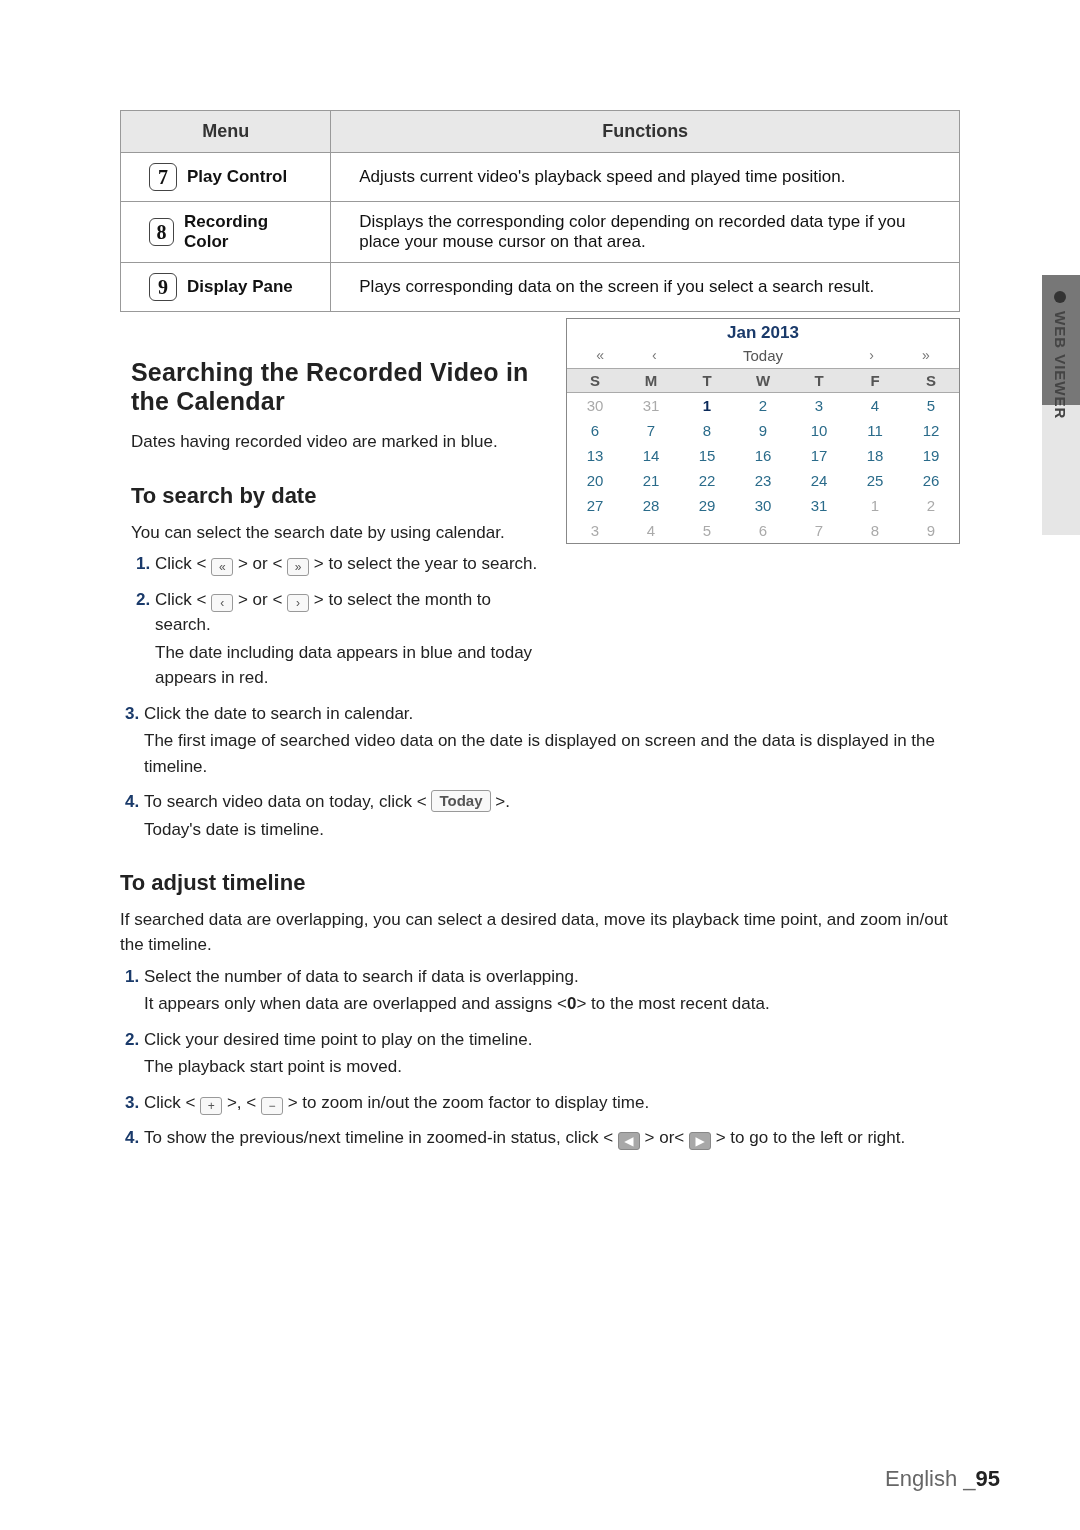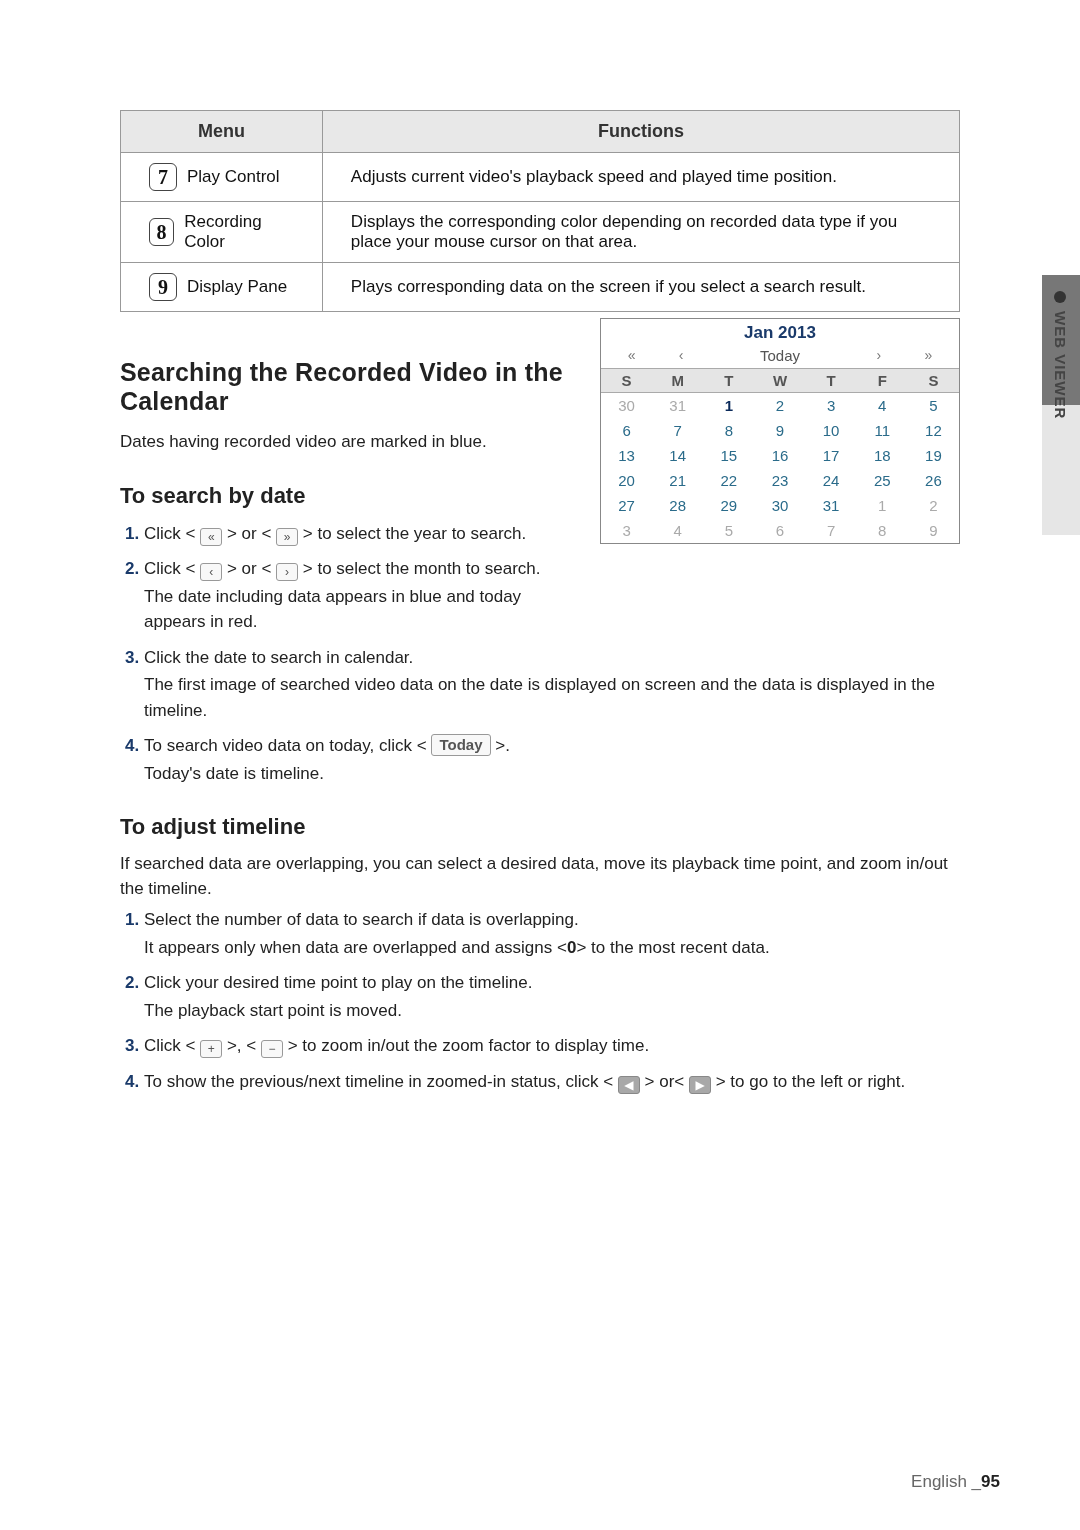--- a/index.html
+++ b/index.html
@@ -77,21 +77,21 @@
     align-items: center;
     justify-content: center;
     border: 1.5px solid #444;
     border-radius: 6px;
     width: 28px;
     height: 28px;
     font-weight: bold;
     font-size: 20px;
     font-family: "Times New Roman", serif;
   }
-  .menu-name { font-weight: normal; font-size: 17px; }
+  .menu-name { font-weight: bold; font-size: 17px; }
 
   h2.section {
     font-size: 25px;
     font-weight: bold;
     color: #222;
     margin-top: 46px;
     margin-bottom: 14px;
     letter-spacing: 0.2px;
   }
   h3.sub {
@@ -137,23 +137,23 @@
     background: #a8a8a8;
     color: #fff;
     border-color: #888;
   }
 
   .two-col {
     display: flex;
     gap: 28px;
     align-items: flex-start;
   }
-  .left-col { flex: 1; }
+  .left-col { flex: 1; margin-left: 11px; }
   .calendar {
-    width: 360px;
+    width: 394px;
     border: 1px solid #888;
     font-family: Verdana, Geneva, sans-serif;
     font-size: 15px;
     color: #444;
     margin-top: 6px;
   }
   .cal-title {
     text-align: center;
     font-weight: bold;
     color: #1a3a6a;
@@ -199,21 +199,21 @@
     color: #222;
   }
   ol.steps > li { margin-bottom: 10px; }
   ol.steps > li::marker { font-weight: bold; color: #1a3a6a; }
   .sub-line { display: block; margin-top: 2px; }
 
   .footer {
     position: absolute;
     right: 80px;
     bottom: 38px;
-    font-size: 17px;
+    font-size: 22px;
     color: #666;
   }
   .footer .pn { font-weight: bold; color: #222; }
 </style>
 </head>
 <body>
 
 <div class="side-tab">
   <div class="side-tab-inner"></div>
   <div class="side-bullet"></div>
@@ -259,20 +259,21 @@
         </tr>
       </tbody>
   </table>
 
   <div class="two-col">
     <div class="left-col">
       <h2 class="section">Searching the Recorded Video in the Calendar</h2>
       <p class="body">Dates having recorded video are marked in blue.</p>
 
       <h3 class="sub">To search by date</h3>
+      <p class="body">You can select the search date by using calendar.</p>
       <ol class="steps">
         <li>
           <span>Click &lt; </span><span class="icon-inline">«</span><span> &gt; or &lt; </span><span class="icon-inline">»</span><span> &gt; to select the year to search.</span>
         </li>
         <li>
           <span>Click &lt; </span><span class="icon-inline">‹</span><span> &gt; or &lt; </span><span class="icon-inline">›</span><span> &gt; to select the month to search.</span>
           <span class="sub-line">The date including data appears in blue and today appears in red.</span>
         </li>
       </ol>
     </div>

